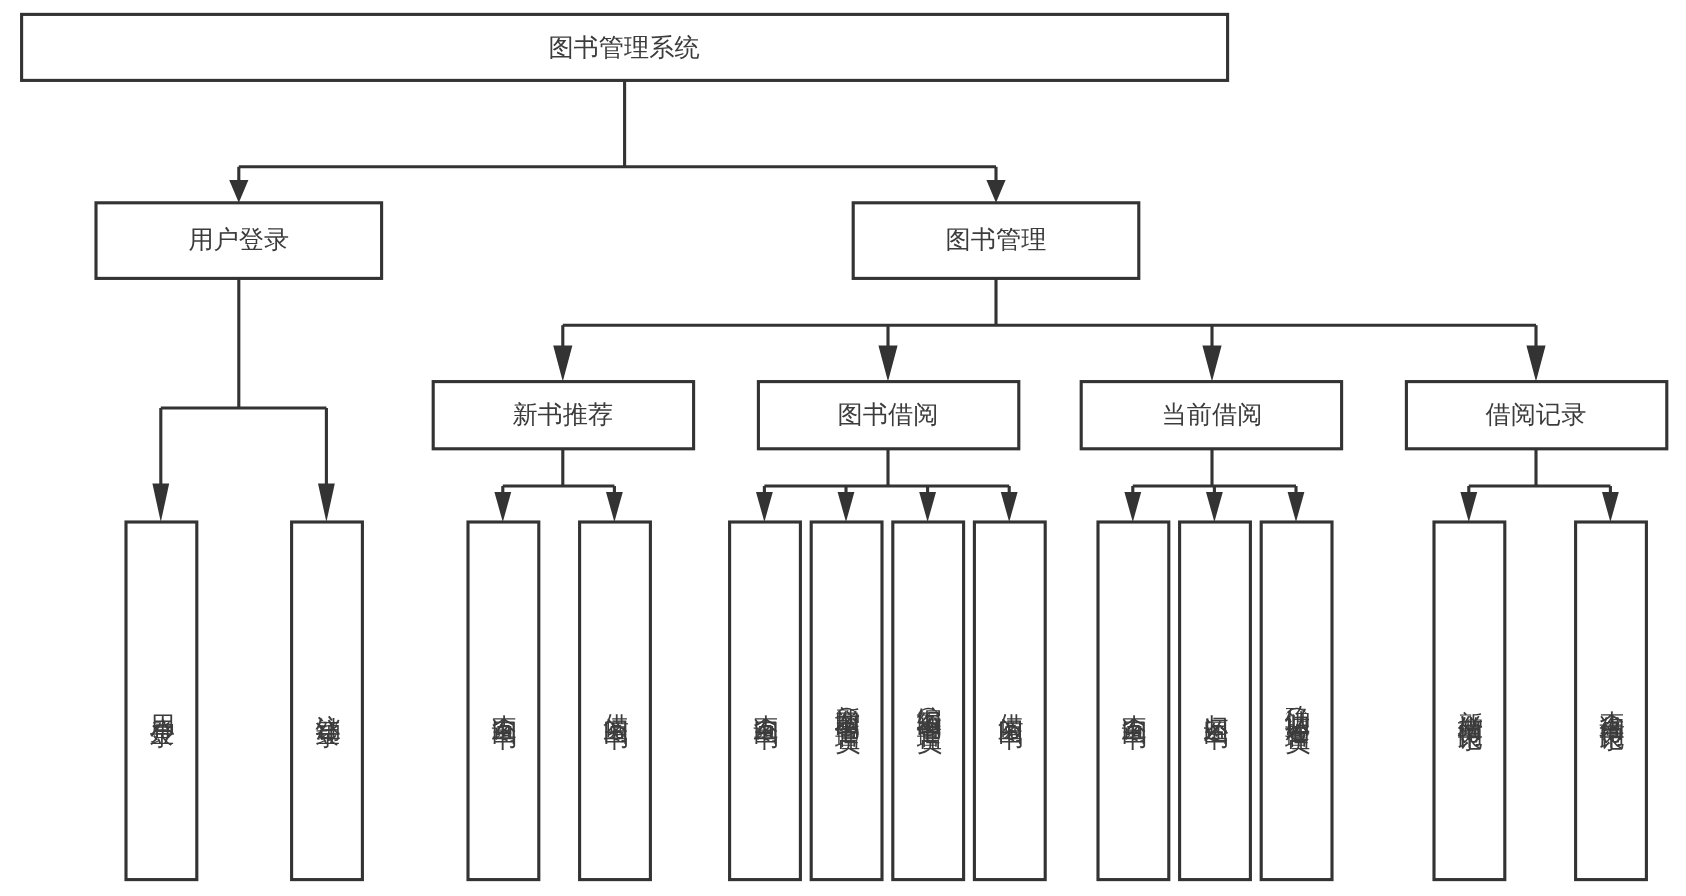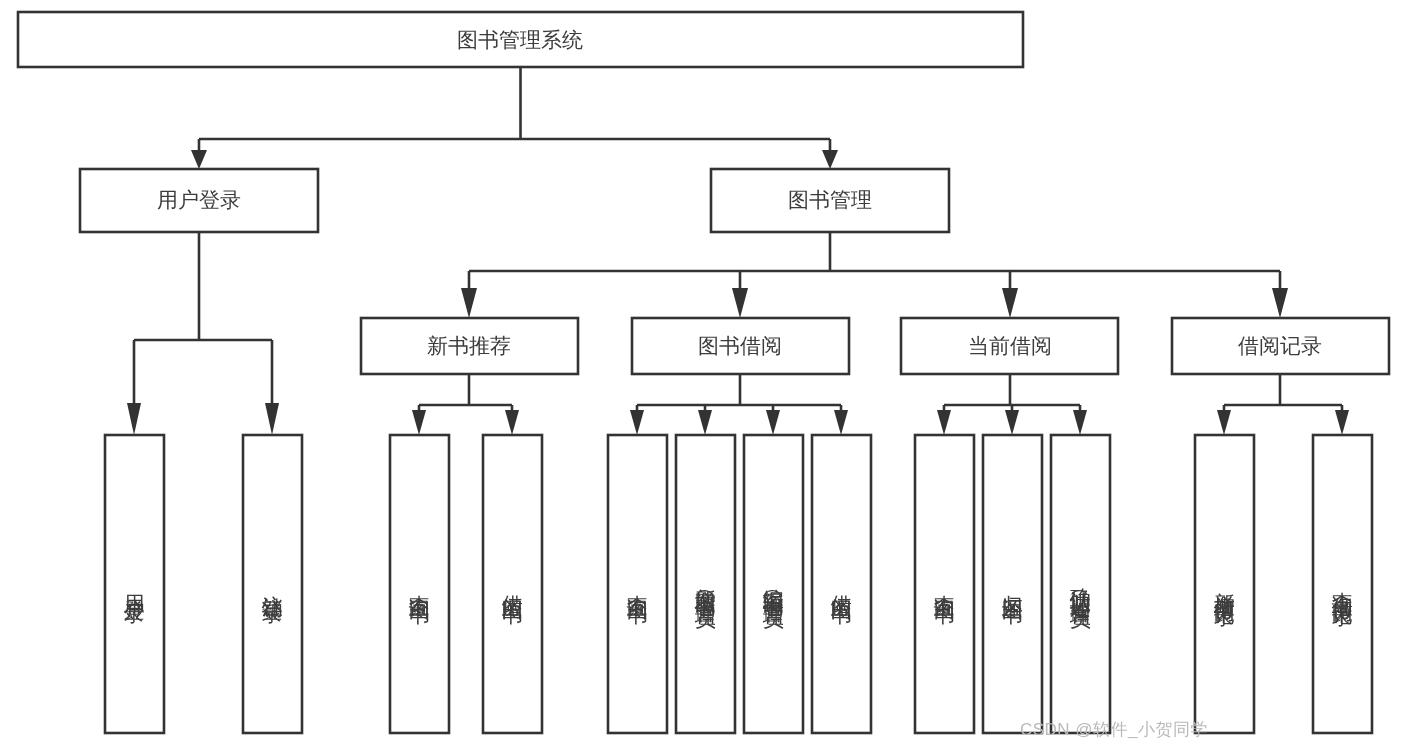--- a/index.html
+++ b/index.html
@@ -199,14 +199,13 @@
   <div class="node-label-v" style="left:744px; top:435px; width:59px; height:298px;">编辑图书（管理员）</div>
   <div class="node-label-v" style="left:812px; top:435px; width:59px; height:298px;">借阅图书</div>
 
   <div class="node-label-v" style="left:915px; top:435px; width:59px; height:298px;">查询图书</div>
   <div class="node-label-v" style="left:983px; top:435px; width:59px; height:298px;">归还图书</div>
   <div class="node-label-v" style="left:1051px; top:435px; width:59px; height:298px;">确认归还（管理员）</div>
 
   <div class="node-label-v" style="left:1195px; top:435px; width:59px; height:298px;">新增借阅记录</div>
   <div class="node-label-v" style="left:1313px; top:435px; width:59px; height:298px;">查询借阅记录</div>
 
-  <div class="watermark">CSDN @软件_小贺同学</div>
 </div>
 
 </body></html>

